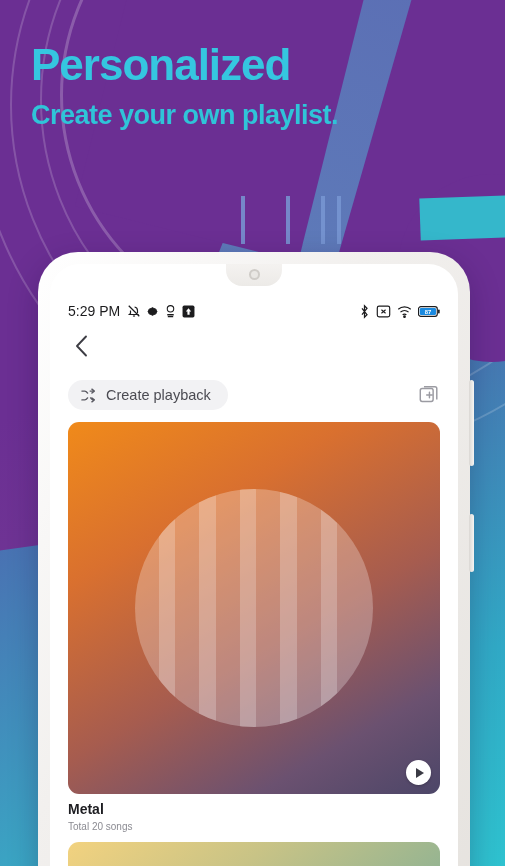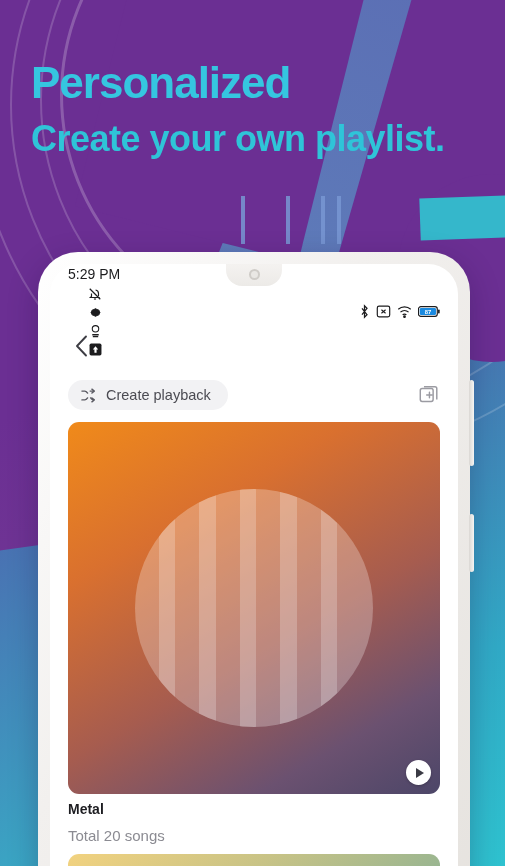--- a/index.html
+++ b/index.html
@@ -50,27 +50,27 @@
   }
   #bg .stripe{
     position:absolute; width:4px; background:rgba(120,150,210,.85);
   }
   #bg .tealBlock{
     position:absolute; left:420px; top:196px; width:140px; height:42px;
     background:#35b7cb; transform:rotate(-2deg);
   }
 
   
-  #headline { position:absolute; left:31px; top:60px; z-index:5; }
+  #headline { position:absolute; left:31px; top:42px; z-index:5; }
   #headline .h1 {
     font-size:44px; font-weight:bold; letter-spacing:-1px;
     color:#35c6e0; line-height:1.05;
   }
   #headline .h2 {
-    margin-top:12px; font-size:36px; font-weight:bold;
+    margin-top:12px; font-size:27px; font-weight:bold;
     letter-spacing:-.5px; color:#2fc4d8;
   }
 
   
   #phone {
     position:absolute; left:38px; top:252px; width:432px; height:660px;
     border-radius:40px 40px 0 0;
     background:linear-gradient(120deg,#ffffff 0%, #f2f0ee 40%, #e6e3df 100%);
     padding:12px 12px 0 12px;
     box-shadow:0 10px 30px rgba(30,10,60,.28);
@@ -99,21 +99,21 @@
     background:#e9e7e4; border:2px solid #cfccc8;
     margin-top:-2px;
   }
 
   
   .statusbar{
     display:flex; align-items:center; justify-content:space-between;
     padding:36px 18px 0 18px; height:58px;
     font-size:13.5px; color:#1c1c1e; font-weight:500;
   }
-  .sb-left{ display:flex; align-items:center; gap:5px;flex-direction:column; }
+  .sb-left{ display:flex; align-items:center; gap:5px; }
   .sb-right{ display:flex; align-items:center; gap:6px; }
   .sb-time{ font-size:14px; font-weight:500; letter-spacing:0; margin-right:2px;}
   .ic{ display:inline-flex; align-items:center; }
 
   
   .navbar{
     position:relative; height:48px;
     display:flex; align-items:center; padding:0 18px;
   }
   .navbar .back{
@@ -156,21 +156,21 @@
     background:#fff; display:flex; align-items:center; justify-content:center;
     box-shadow:0 1px 3px rgba(0,0,0,.22);
   }
   .play i{
     display:block; width:0; height:0; margin-left:2px;
     border-left:8px solid #3a3a44;
     border-top:5px solid transparent;
     border-bottom:5px solid transparent;
   }
   .cname{ margin-top:7px; font-size:14px; font-weight:bold; color:#1d1d21; }
-  .cmeta{ margin-top:10px; font-size:15px; color:#8b8b92; }
+  .cmeta{ margin-top:4px; font-size:10px; color:#8b8b92; }
 
   
   .g-metal{ background:linear-gradient(150deg,#f08a1a 0%, #d9702f 28%, #a65c4f 58%, #6b5170 82%, #4c4668 100%); }
   .g-jazz{ background:linear-gradient(155deg,#cddedd 0%, #8fb3bb 22%, #4c8194 55%, #2a6077 82%, #1d4f66 100%); }
   .g-tri{ background:linear-gradient(140deg,#f2d27f 0%, #c8c386 25%, #8ab194 55%, #4e9fa2 80%, #2e8f9b 100%); }
   .g-sq{ background:linear-gradient(145deg,#a95ee0 0%, #c061d8 25%, #d56cc2 50%, #ef7fae 78%, #f98c9e 100%); }
 </style>
 </head>
 <body>
 

